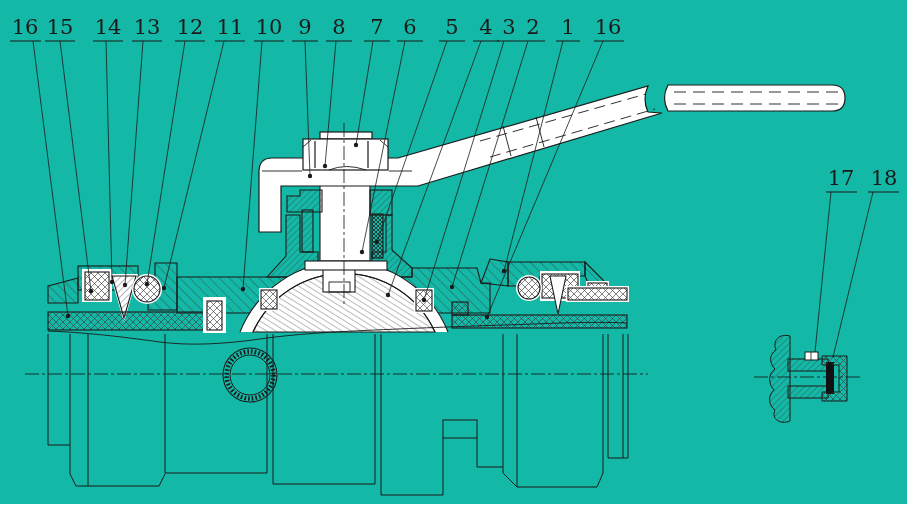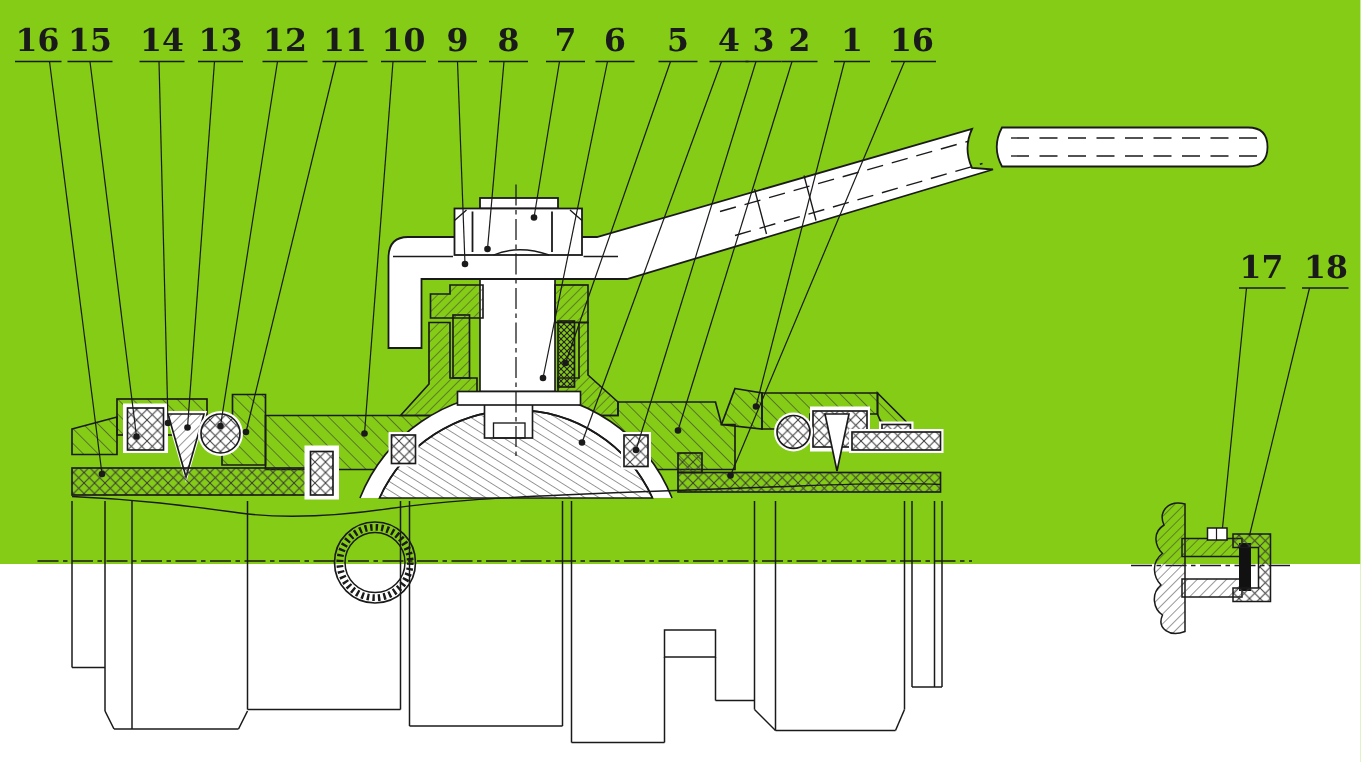--- a/index.html
+++ b/index.html
@@ -1,17 +1,17 @@
 <!DOCTYPE html>
 <html><head>
 <meta charset="utf-8">
 <style>
   html,body{margin:0;padding:0;background:#ffffff;}
   body{width:907px;height:508px;overflow:hidden;font-family:"DejaVu Serif", serif;}
-  #stage{position:relative;width:907px;height:376px;background:#84cc16;font-weight:bold;}
+  #stage{position:relative;width:907px;height:504px;background:#14b8a6;}
   svg{display:block;}
   .callout-num{font-family:"DejaVu Serif", serif;font-size:21px;fill:#1a1a1a;}
 </style>
 </head>
 <body>
 
 <div id="stage">
 <svg width="907" height="508" viewBox="0 0 907 508">
   <defs>
     <pattern id="h1" width="7" height="7" patternUnits="userSpaceOnUse" patternTransform="rotate(-45)">

